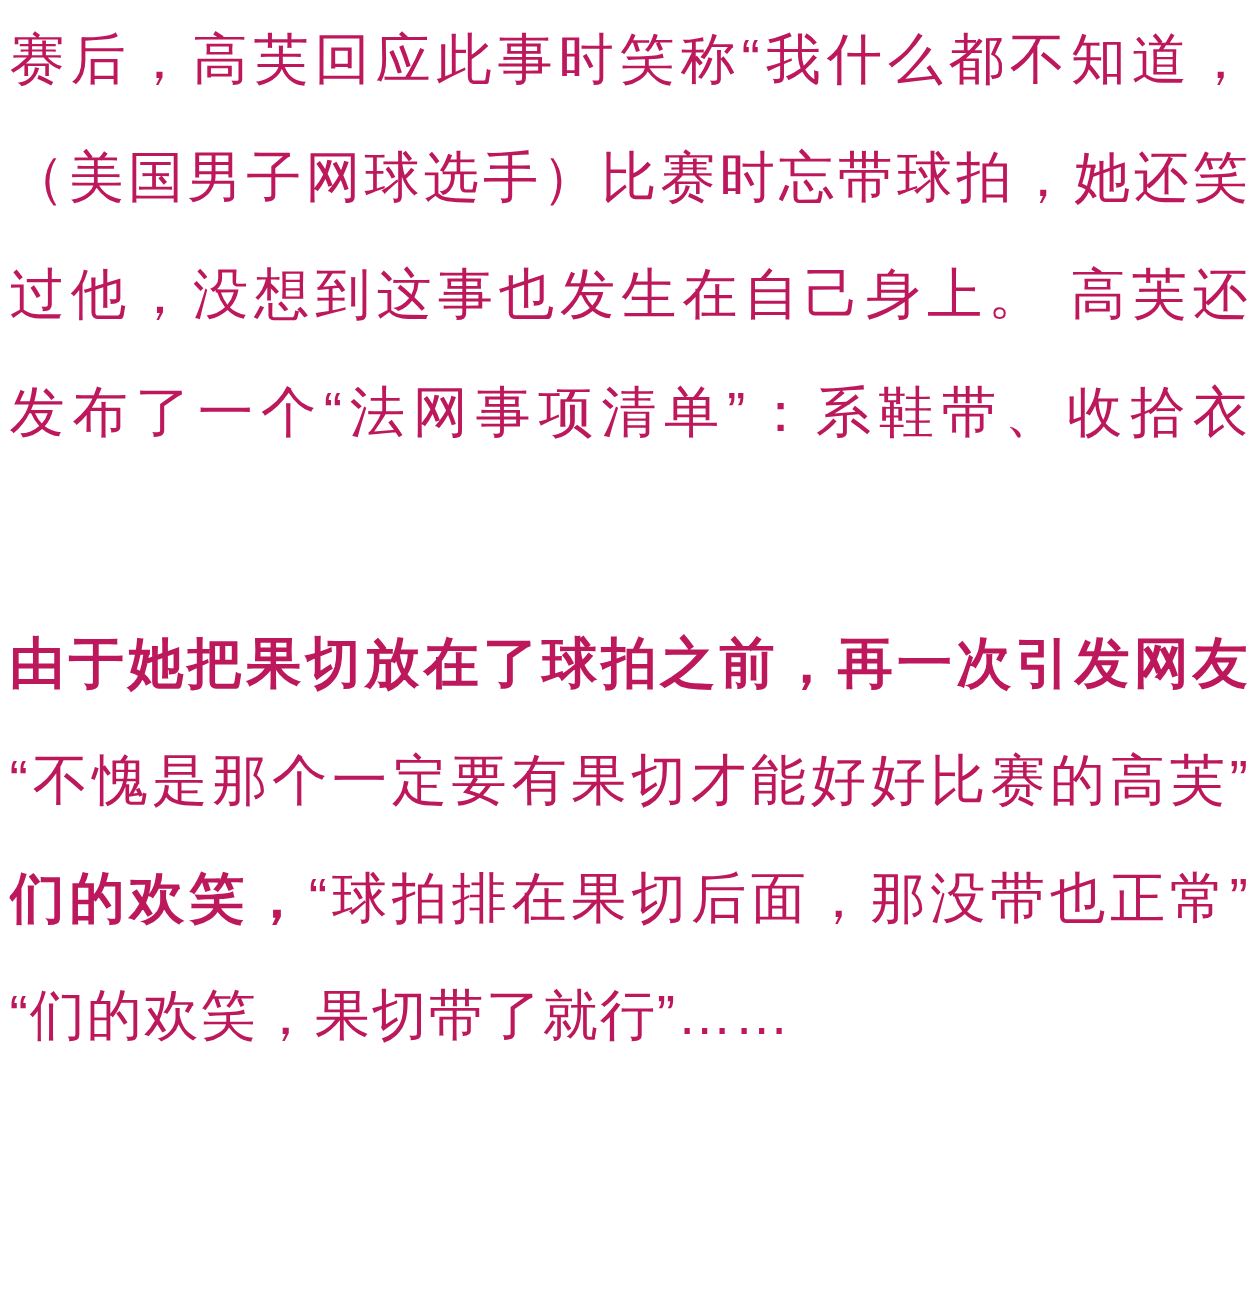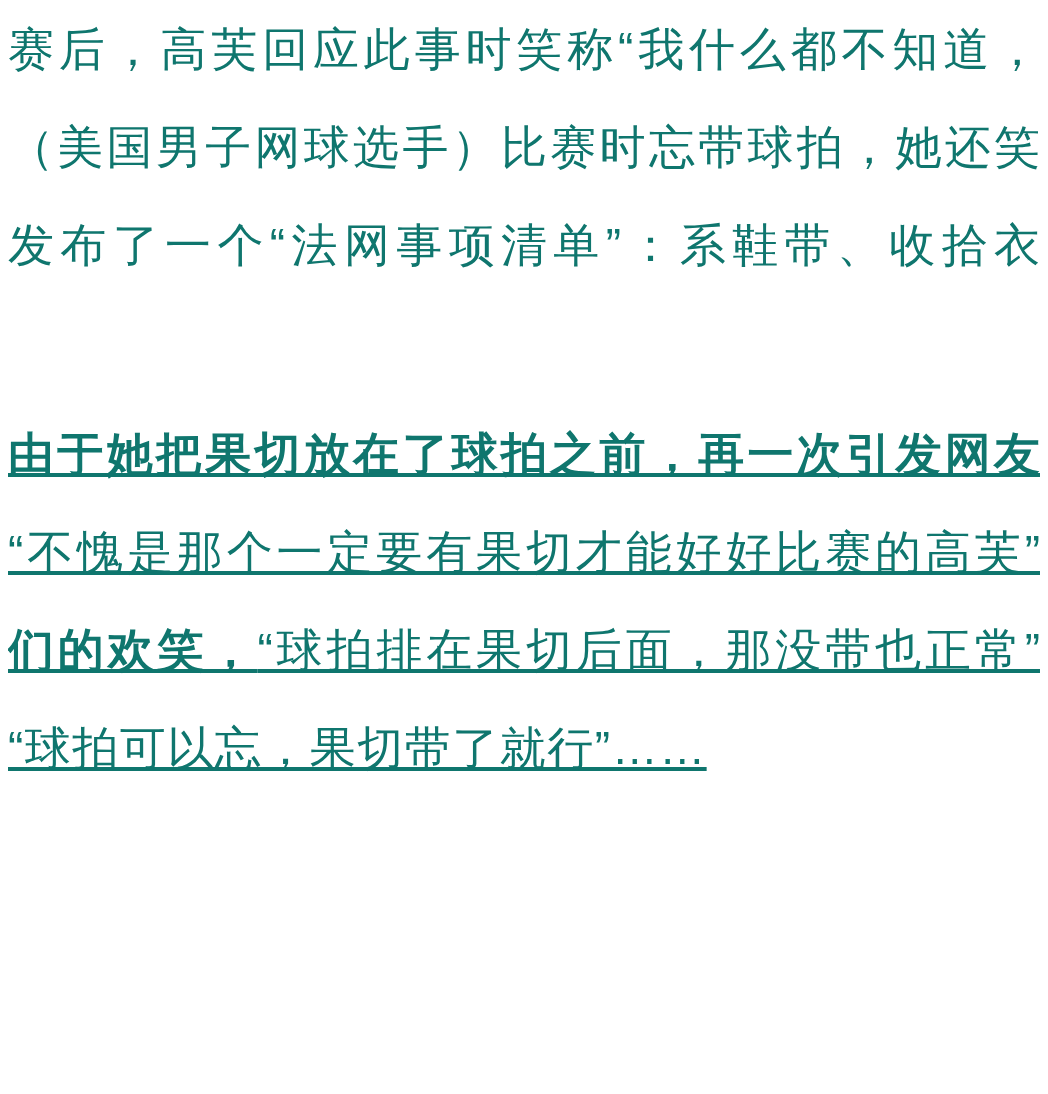--- a/index.html
+++ b/index.html
@@ -19,21 +19,20 @@
     font-family: "Liberation Sans", sans-serif;
     font-size: 46px;
     color: #3e3e3e;
     -webkit-font-smoothing: antialiased;
   }
   .paragraph {
     margin: 0;
   }
   .paragraph + .paragraph {
     margin-top: 111px; 
-    text-decoration: underline;
   }
   .line {
     height: 98px;
     line-height: 98px;
     text-align: justify;
     text-align-last: justify;
     overflow: hidden;
   }
   .line.last {
     text-align-last: left;
@@ -42,25 +41,26 @@
   .seg {
     font-weight: 400;
   }
   .seg.bold {
     font-weight: 700;
   }
 </style>
 </head>
 <body style="background: rgb(255, 255, 255);">
 
-<div class="article" style="color: #0f766e;">
+<div class="article" style="color: #be185d;">
     <div class="paragraph">
       <div class="line"><span class="seg">赛后，高芙回应此事时笑称“我什么都不知道，</span></div>
       <div class="line"><span class="seg">（美国男子网球选手）比赛时忘带球拍，她还笑</span></div>
+      <div class="line"><span class="seg">过他，没想到这事也发生在自己身上。 高芙还</span></div>
       <div class="line"><span class="seg">发布了一个“法网事项清单”：系鞋带、收拾衣</span></div>
     </div>
     <div class="paragraph">
       <div class="line"><span class="seg bold">由于她把果切放在了球拍之前，再一次引发网友</span></div>
       <div class="line"><span class="seg">“不愧是那个一定要有果切才能好好比赛的高芙”</span></div>
       <div class="line"><span class="seg bold">们的欢笑，</span><span class="seg">“球拍排在果切后面，那没带也正常”</span></div>
-      <div class="line last"><span class="seg">“球拍可以忘，果切带了就行”……</span></div>
+      <div class="line last"><span class="seg">“们的欢笑，果切带了就行”……</span></div>
     </div>
   </div>
 
 </body></html>

